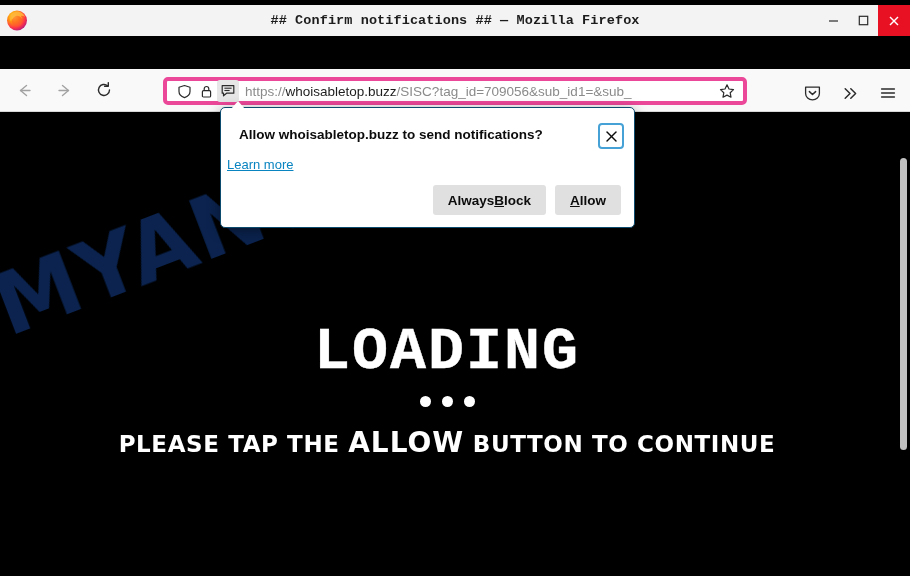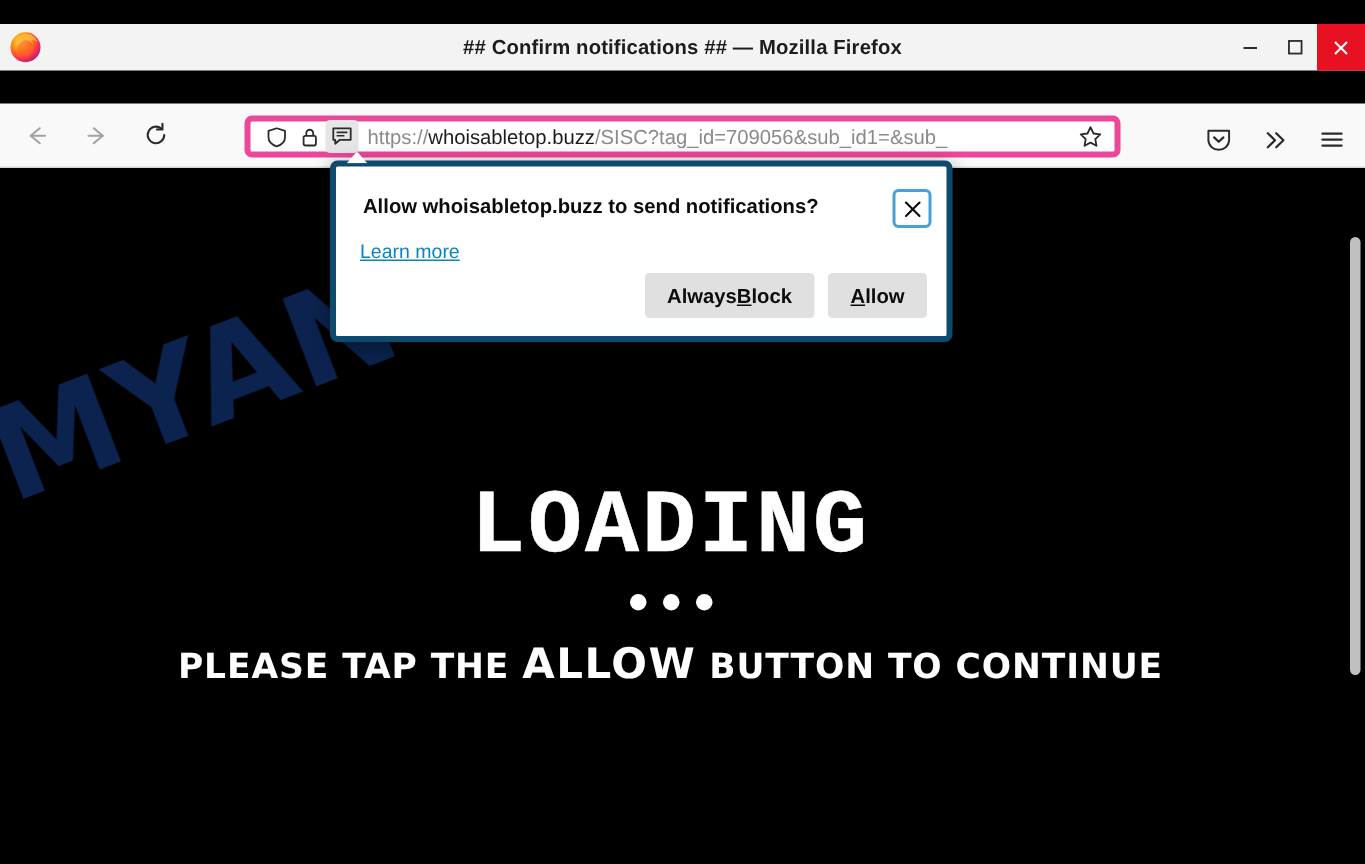--- a/index.html
+++ b/index.html
@@ -6,23 +6,23 @@
   html, body {
     width: 910px; height: 576px;
     overflow: hidden;
     font-family: "Liberation Sans", sans-serif;
     background: #000;
   }
   #app { position: relative; width: 910px; height: 576px; overflow: hidden; }
 
   
   .titlebar {
-    position: absolute; top: 16px; left: 0; width: 910px; height: 31px;
+    position: absolute; top: 5px; left: 0; width: 910px; height: 31px;
     background: #f3f3f3;
-    display: flex; align-items: center;
+    display: flex; align-items: center; font-family: Liberation Mono, monospace;
   }
   .ff-logo { position: absolute; left: 4px; top: 2px; width: 26px; height: 26px; }
   .win-title {
     position: absolute; left: 0; right: 0; top: 0; height: 31px;
     display: flex; align-items: center; justify-content: center;
     font-size: 13.5px; font-weight: bold; color: #1c1c1c;
     letter-spacing: .1px;
   }
   .wincontrols { position: absolute; right: 0; top: 0; height: 31px; display: flex; }
   .wc {
@@ -138,21 +138,21 @@
     background: #000;
   }
   .scrollbar-thumb {
     position: absolute; right: 3px; top: 46px; width: 7px; height: 292px;
     background: #c0c0c0; border-radius: 4px;
   }
 
   
   .popup {
     position: absolute; left: 220px; top: 107px; width: 415px; height: 121px;
-    background: #ffffff; border: 4px solid #0c4a6e; border-radius: 5px;
+    background: #ffffff; border: 1px solid #0c4a6e; border-radius: 5px;
     box-shadow: 0 3px 13px rgba(0,0,0,.38);
     z-index: 40;
   }
   .popup-arrow {
     position: absolute; left: 231px; top: 101px; width: 14px; height: 8px;
     background: #fff; z-index: 41;
     clip-path: polygon(50% 0, 100% 100%, 0 100%);
     border-top: 1px solid #c8c8c8;
   }
   .popup-head {
@@ -161,21 +161,21 @@
   .popup-title {
     flex: 1 1 auto; font-size: 13.5px; font-weight: bold; color: #0c0c0d;
     line-height: 1.25; padding-top: 4px;
   }
   .popup-close {
     flex: 0 0 26px; width: 26px; height: 26px; border-radius: 4px;
     border: 2px solid #45a1d6; background: #fff;
     display: flex; align-items: center; justify-content: center;
   }
   .learn-more {
-    margin: 8px 0 0 16px; font-size: 13px; color: #0a84c0;
+    margin: 8px 0 0 6px; font-size: 13px; color: #0a84c0;
     text-decoration: underline; display: inline-block;
   }
   .popup-actions {
     position: absolute; right: 13px; bottom: 12px;
     display: flex; gap: 9px;
   }
   .pbtn {
     height: 30px; padding: 0 15px; border-radius: 3px;
     background: #e0e0e0; border: none;
     font-family: "Liberation Sans", sans-serif;

